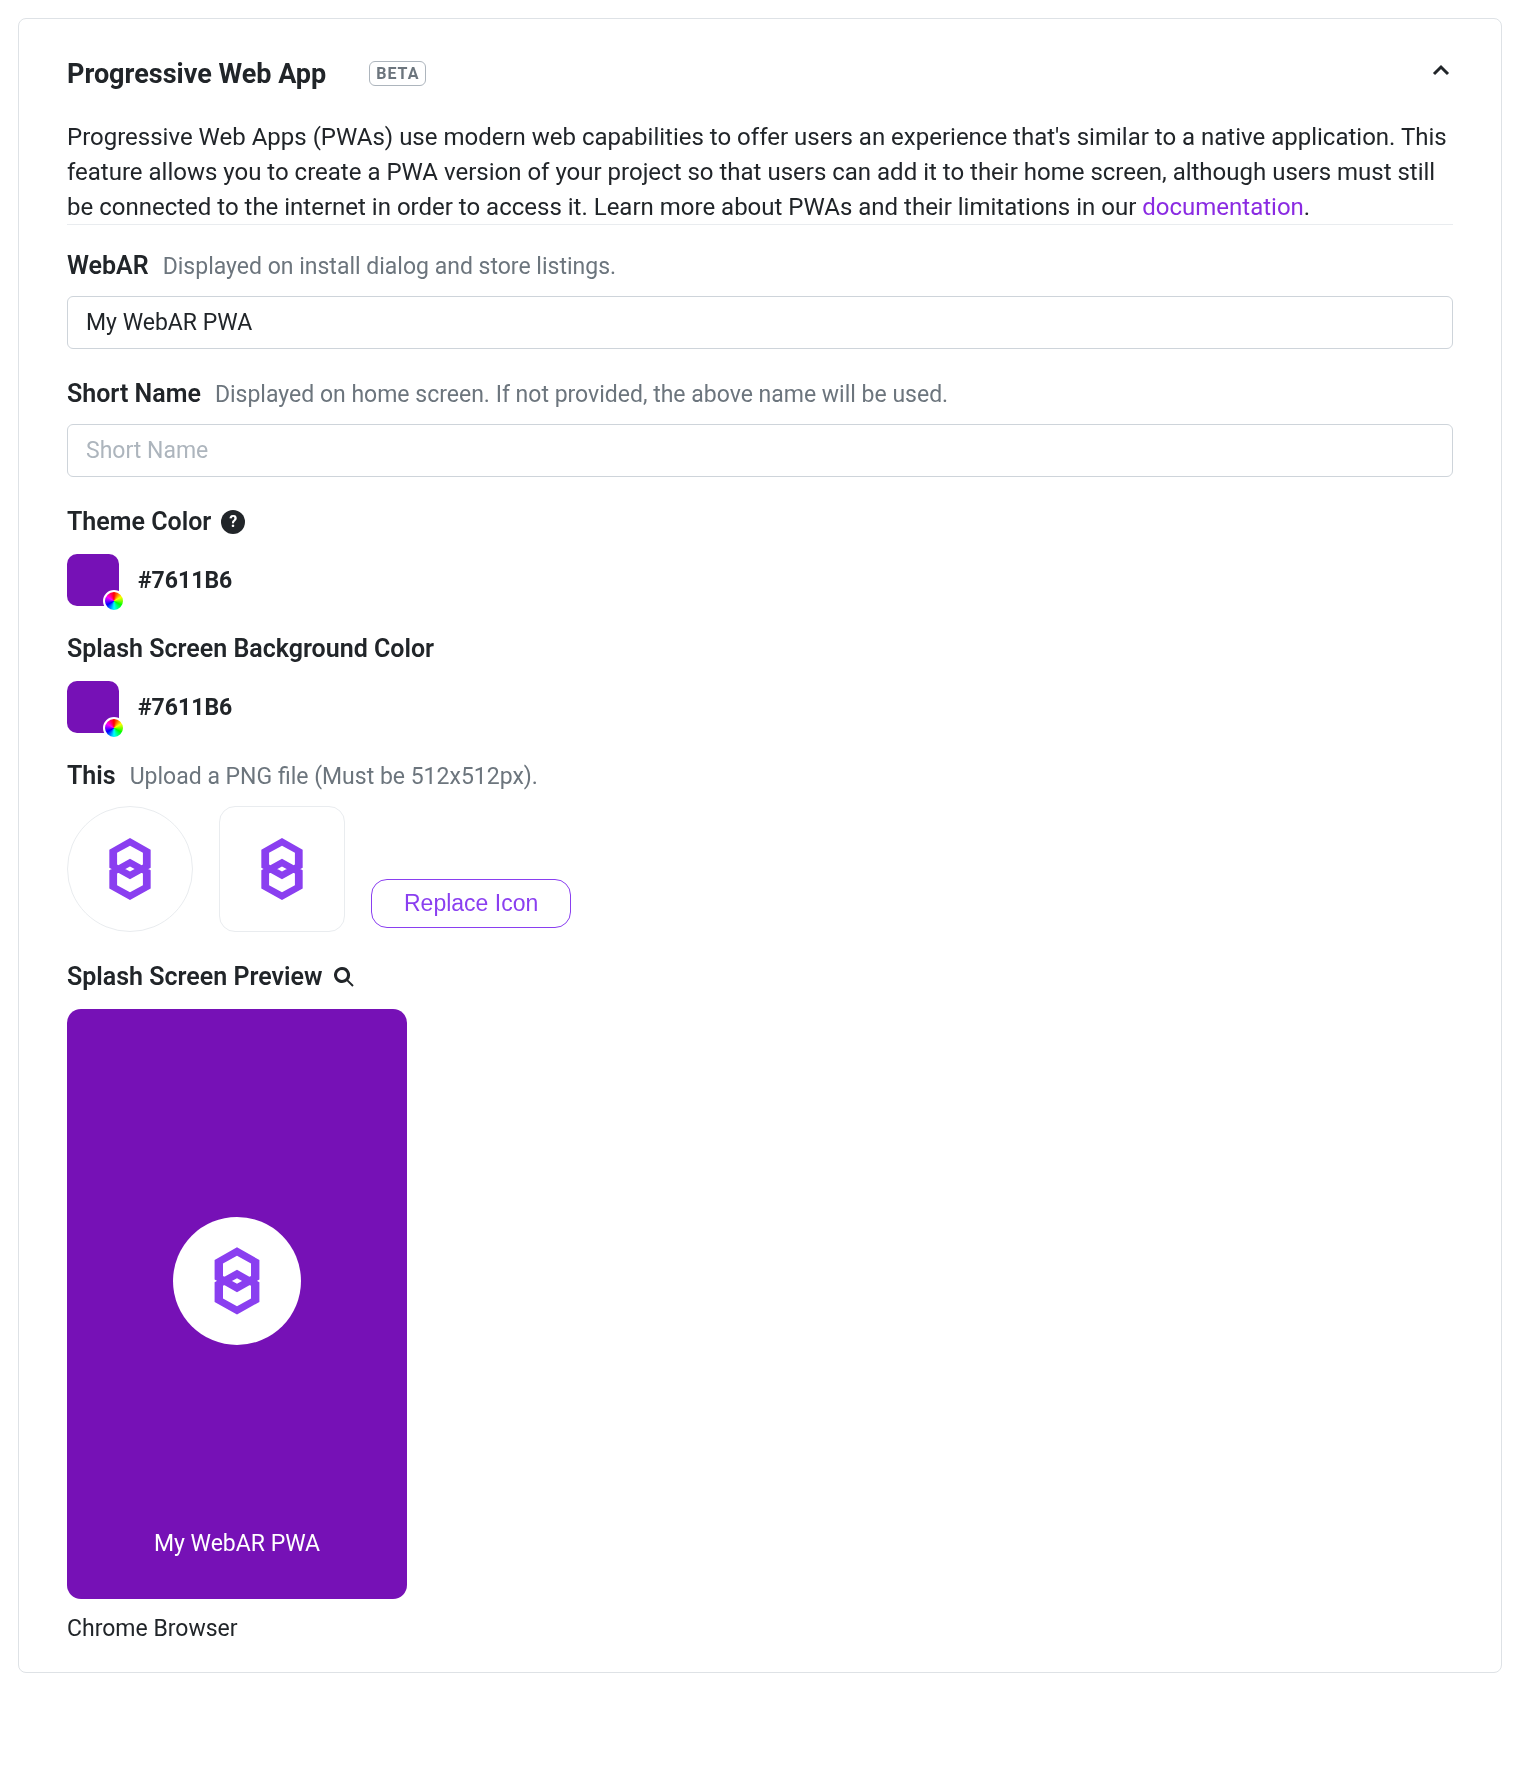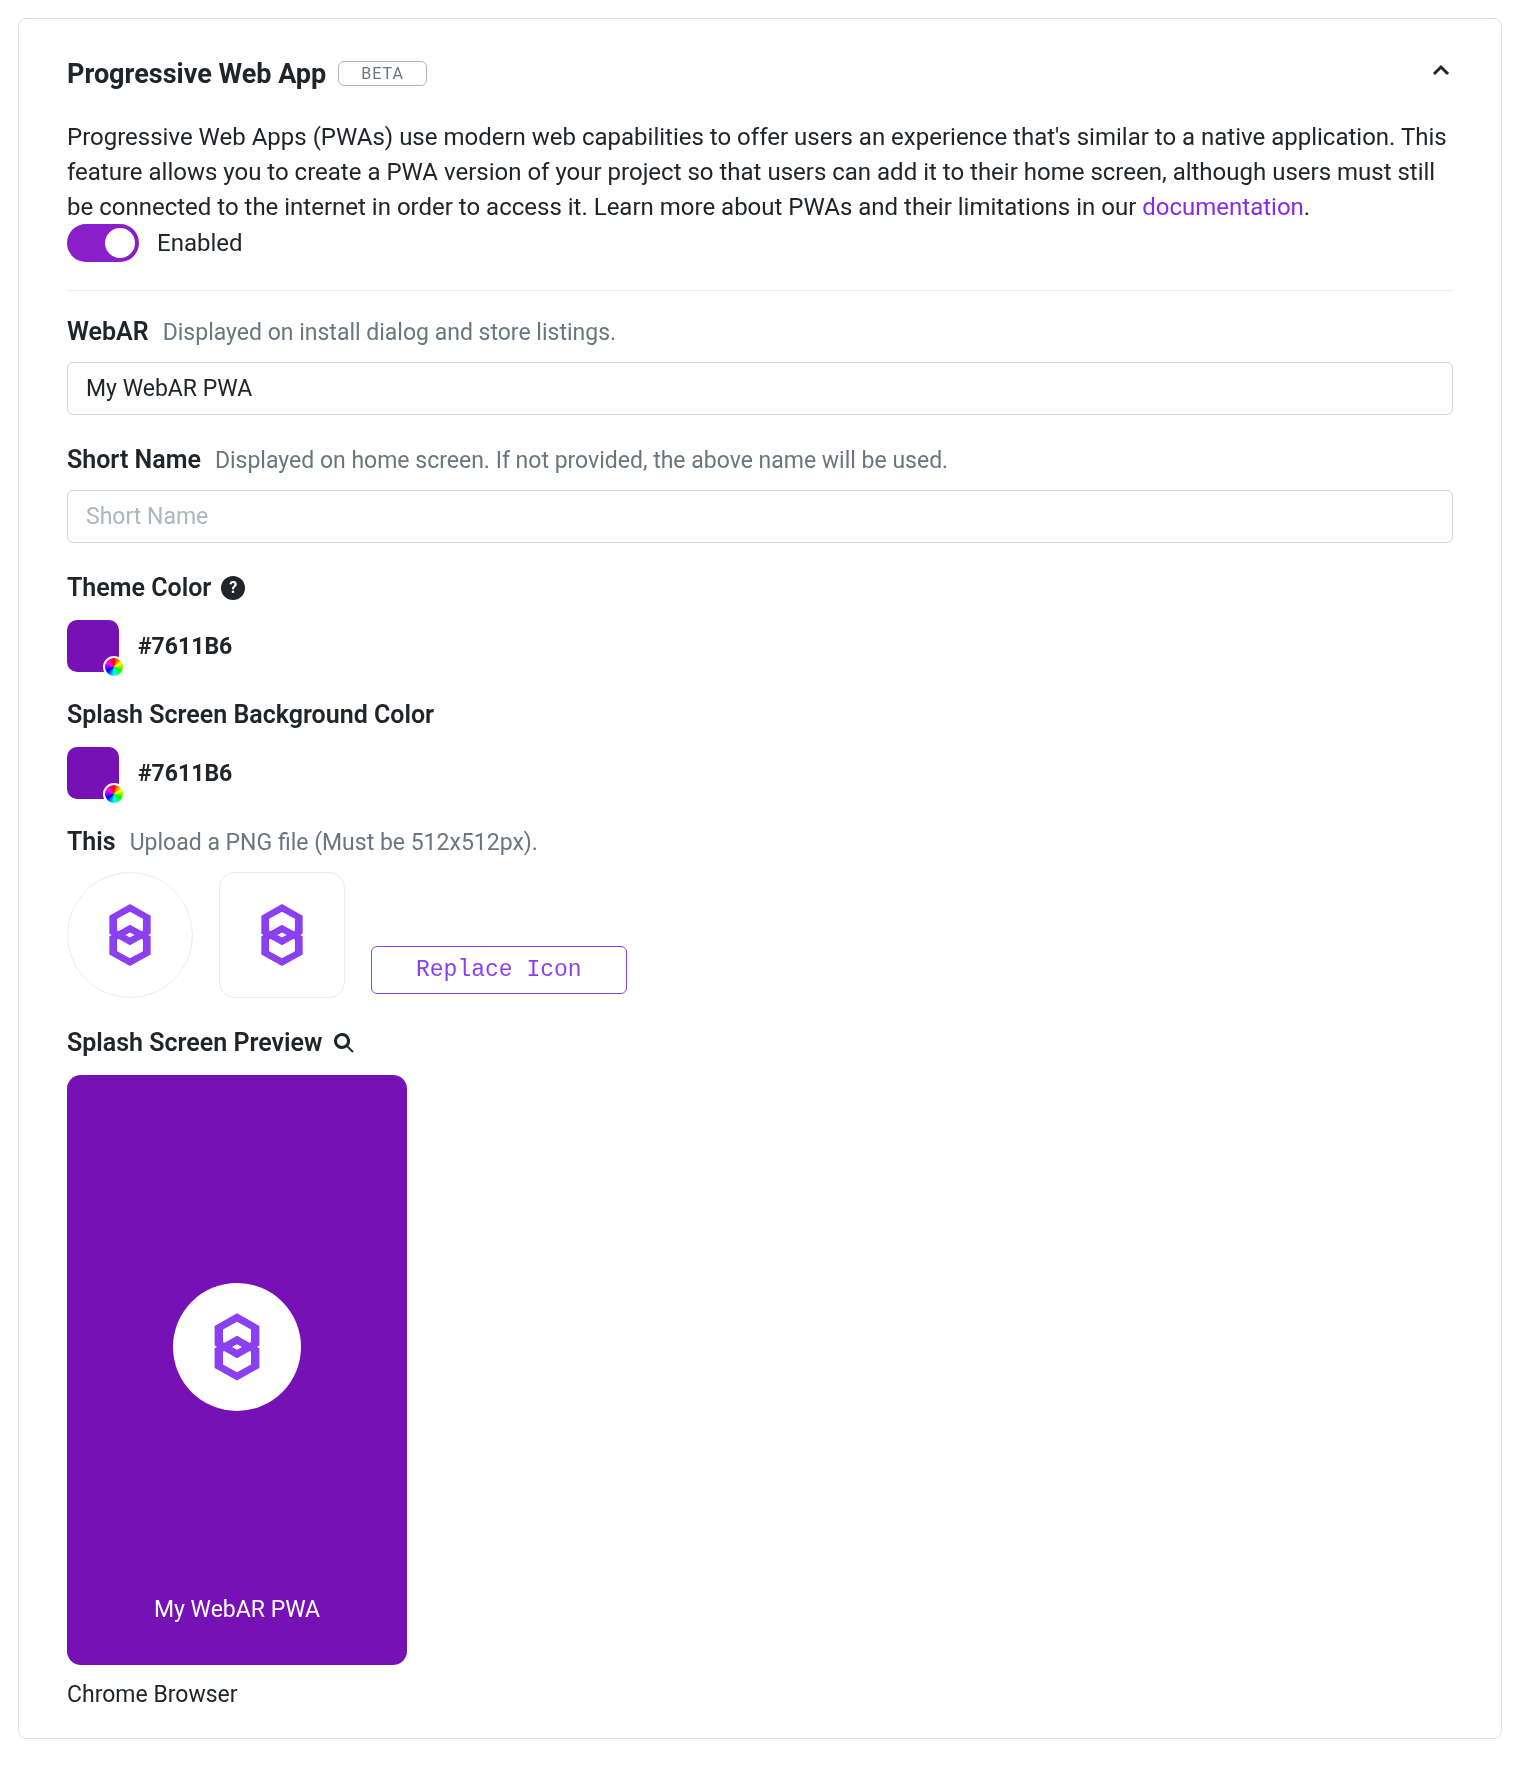--- a/index.html
+++ b/index.html
@@ -29,26 +29,27 @@
     align-items: center;
     gap: 12px;
   }
   .panel-title {
     font-size: 27px;
     font-weight: 700;
     color: #212529;
   }
   .beta-badge {
     font-size: 16px;
-    font-weight: 400;
+    font-weight: 700;
     color: #6c757d;
     border: 1px solid #adb5bd;
     border-radius: 6px;
-    padding: 2px 22px;
+    padding: 2px 6px;
     letter-spacing: 1px;
+    margin-left: 31px;
   }
   .chevron {
     font-size: 28px;
     font-weight: 700;
     cursor: pointer;
   }
   .description {
     font-size: 24px;
     line-height: 1.45;
     color: #212529;
@@ -183,24 +184,24 @@
     background: #fff;
   }
   .icon-circle { border-radius: 50%; }
   .icon-rounded { border-radius: 16px; }
   .app-glyph { color: #8a3ff0; }
   .replace-btn {
     background: #fff;
     border: 1px solid #8a3ff0;
     color: #8a3ff0;
     font-size: 23px;
-    padding: 10px 44px;
-    border-radius: 6px;
-    cursor: pointer;
-    font-family: Liberation Mono, monospace;
+    padding: 10px 32px;
+    border-radius: 16px;
+    cursor: pointer;
+    font-family: Liberation Sans, sans-serif;
     margin-bottom: 4px;
   }
   .splash-preview {
     width: 340px;
     height: 590px;
     border-radius: 14px;
     display: flex;
     flex-direction: column;
     align-items: center;
     justify-content: center;
@@ -279,26 +280,20 @@
       <svg width="24" height="24" viewBox="0 0 24 24" fill="none" stroke="currentColor" stroke-width="3">
         <polyline points="5 15 12 8 19 15"></polyline>
       </svg>
     </span>
   </div>
 
   <p class="description">
     <span>Progressive Web Apps (PWAs) use modern web capabilities to offer users an experience that's similar to a native application. This feature allows you to create a PWA version of your project so that users can add it to their home screen, although users must still be connected to the internet in order to access it. Learn more about PWAs and their limitations in our </span><a href="#">documentation</a><span>.</span>
   </p>
 
-  <div class="toggle-row">
-    <div class="toggle">
-      <div class="toggle-knob"></div>
-    </div>
-    <span class="toggle-label">Enabled</span>
-  </div>
 
   <hr class="divider">
 
   <div class="field-label-row">
     <span class="field-label">WebAR</span>
     <span class="field-hint">Displayed on install dialog and store listings.</span>
   </div>
   <input type="text" class="text-input" value="My WebAR PWA" style="">
 
   <div class="field-label-row">

